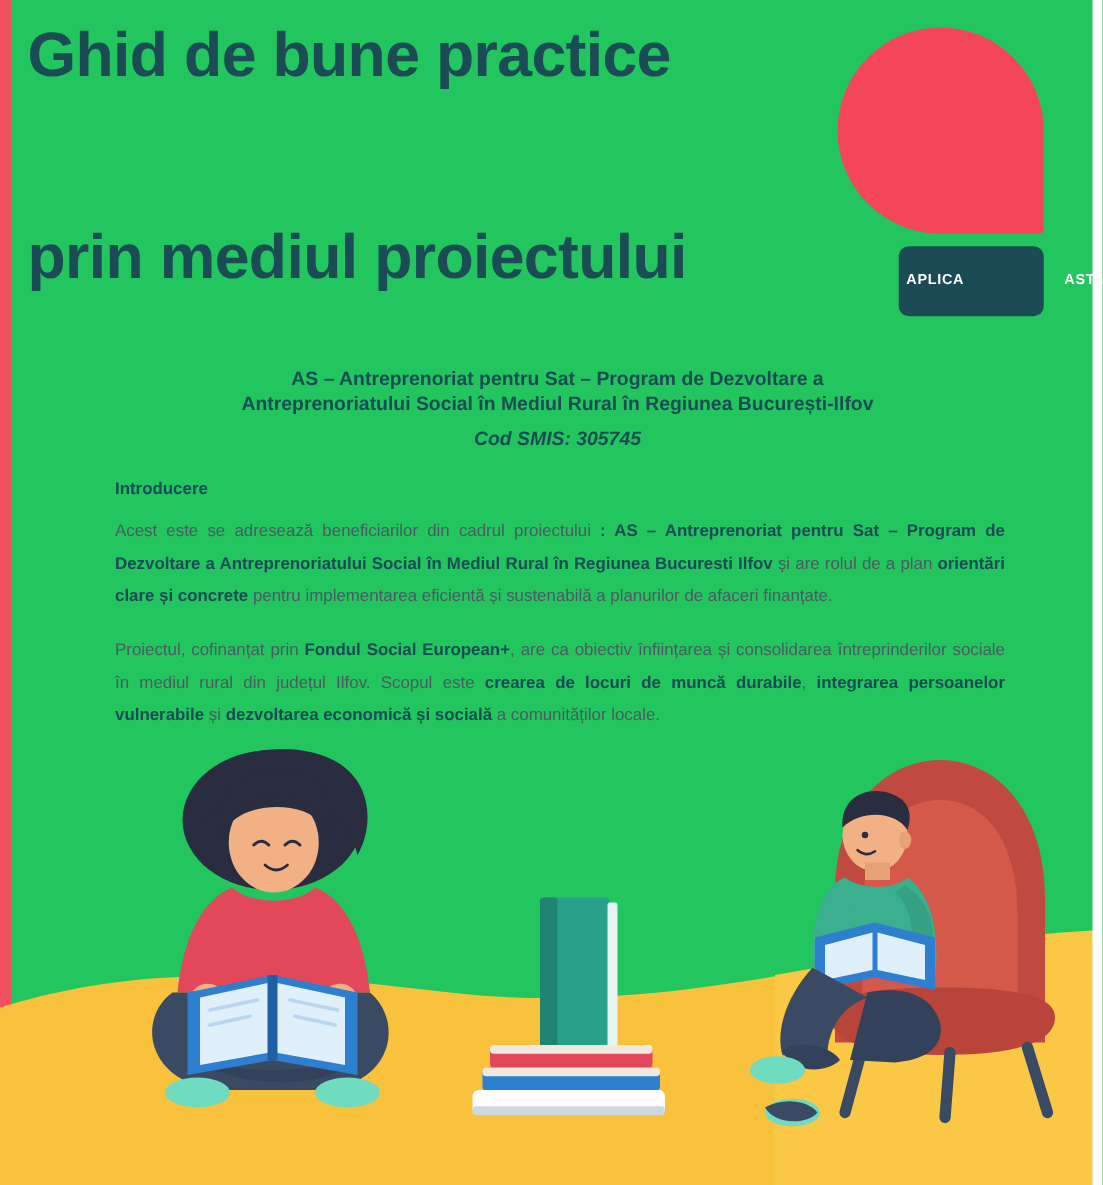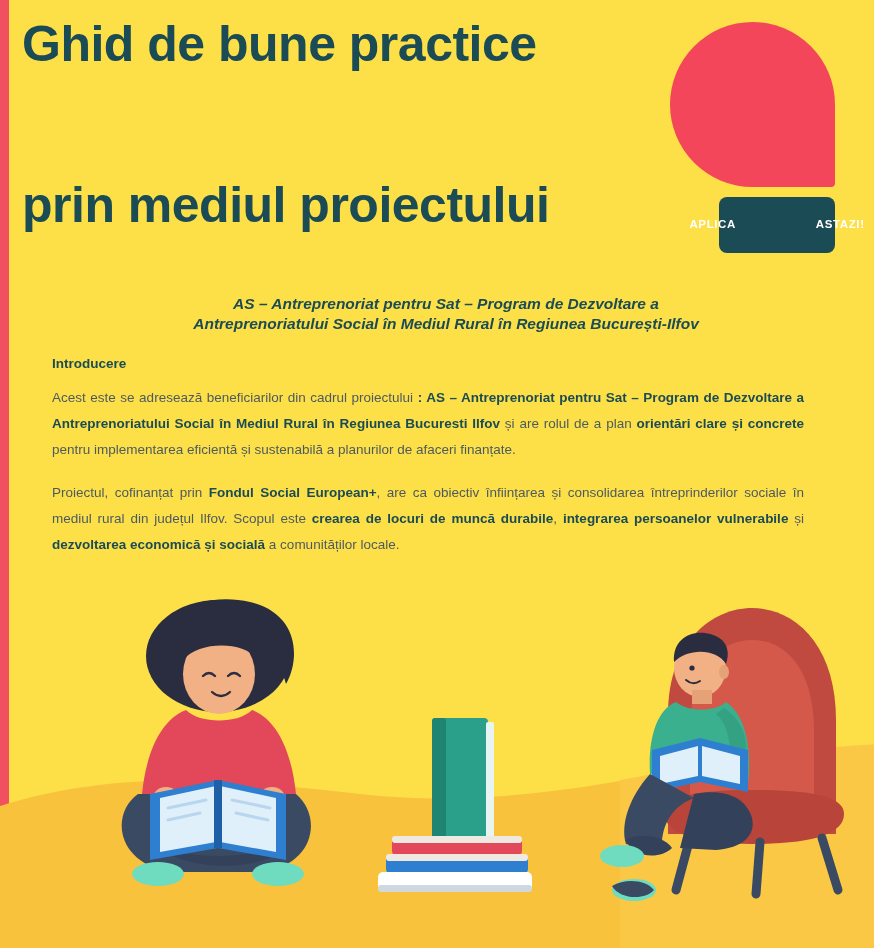--- a/index.html
+++ b/index.html
@@ -11,21 +11,21 @@
     height: 948px;
     background: #fdf2f4;
     font-family: "Liberation Sans", sans-serif;
     overflow: hidden;
     position: relative;
   }
   .page {
     position: relative;
     width: 882px;
     height: 948px;
-    background: #fde047;
+    background: #22c55e;
     overflow: hidden;
   }
   .left-stripe {
     position: absolute;
     left: 0; top: 0;
     width: 9px; height: 948px;
     background: #f05060;
   }
   .right-edge {
     position: absolute;
@@ -70,53 +70,51 @@
     height: 56px;
     background: #1b4b54;
     border-radius: 8px;
     color: #ffffff;
     font-size: 11.5px;
     font-weight: bold;
     letter-spacing: 0.6px;
     line-height: 1.35;
     display: flex;
     align-items: center;
-    justify-content: center;
     text-align: center;
     z-index: 4;
     cursor: pointer;
     border: none;
     font-family: "Liberation Sans", sans-serif;
     gap: 40px;
   }
 
   
   .subtitle-block {
     margin: 4px 0 0 0;
     text-align: center;
     padding: 0 60px 0 70px;
   }
   .subtitle-line {
     color: #1b4b54;
     font-size: 15.5px;
-    font-style: italic;
     font-weight: bold;
     line-height: 1.28;
   }
   .smis {
     color: #1b4b54;
     font-size: 15.5px;
     font-style: italic;
     font-weight: bold;
     margin-top: 9px;
   }
 
   
   .content {
-    padding: 22px 78px 0 52px;
+    padding: 22px 78px 0 92px;
   }
   .section-heading {
     color: #1b4b54;
     font-size: 13.5px;
     font-weight: bold;
     margin: 0 0 14px 0;
   }
   .para {
     color: #4d5a63;
     font-size: 13.5px;
@@ -159,20 +157,21 @@
     <button class="cta">
       <span>APLICA</span>
         <br>
       <span>ASTAZI!</span>
     </button>
   </div>
 
   <div class="subtitle-block">
     <div class="subtitle-line">AS – Antreprenoriat pentru Sat – Program de Dezvoltare a</div>
     <div class="subtitle-line">Antreprenoriatului Social în Mediul Rural în Regiunea București-Ilfov</div>
+    <div class="smis">Cod SMIS: 305745</div>
   </div>
 
   <div class="content">
     <div class="section-heading">Introducere</div>
     <p class="para"><span>Acest este se adresează beneficiarilor din cadrul proiectului </span><b>: AS – Antreprenoriat pentru Sat – Program de Dezvoltare a Antreprenoriatului Social în Mediul Rural în Regiunea Bucuresti Ilfov</b><span> și are rolul de a plan </span><b>orientări clare și concrete</b><span> pentru implementarea eficientă și sustenabilă a planurilor de afaceri finanțate.</span></p>
     <p class="para"><span>Proiectul, cofinanțat prin </span><b>Fondul Social European+</b><span>, are ca obiectiv înființarea și consolidarea întreprinderilor sociale în mediul rural din județul Ilfov. Scopul este </span><b>crearea de locuri de muncă durabile</b><span>, </span><b>integrarea persoanelor vulnerabile</b><span> și </span><b>dezvoltarea economică și socială</b><span> a comunităților locale.</span></p>
   </div>
 
   <svg class="illustration" viewBox="0 0 882 350" xmlns="http://www.w3.org/2000/svg">
 

